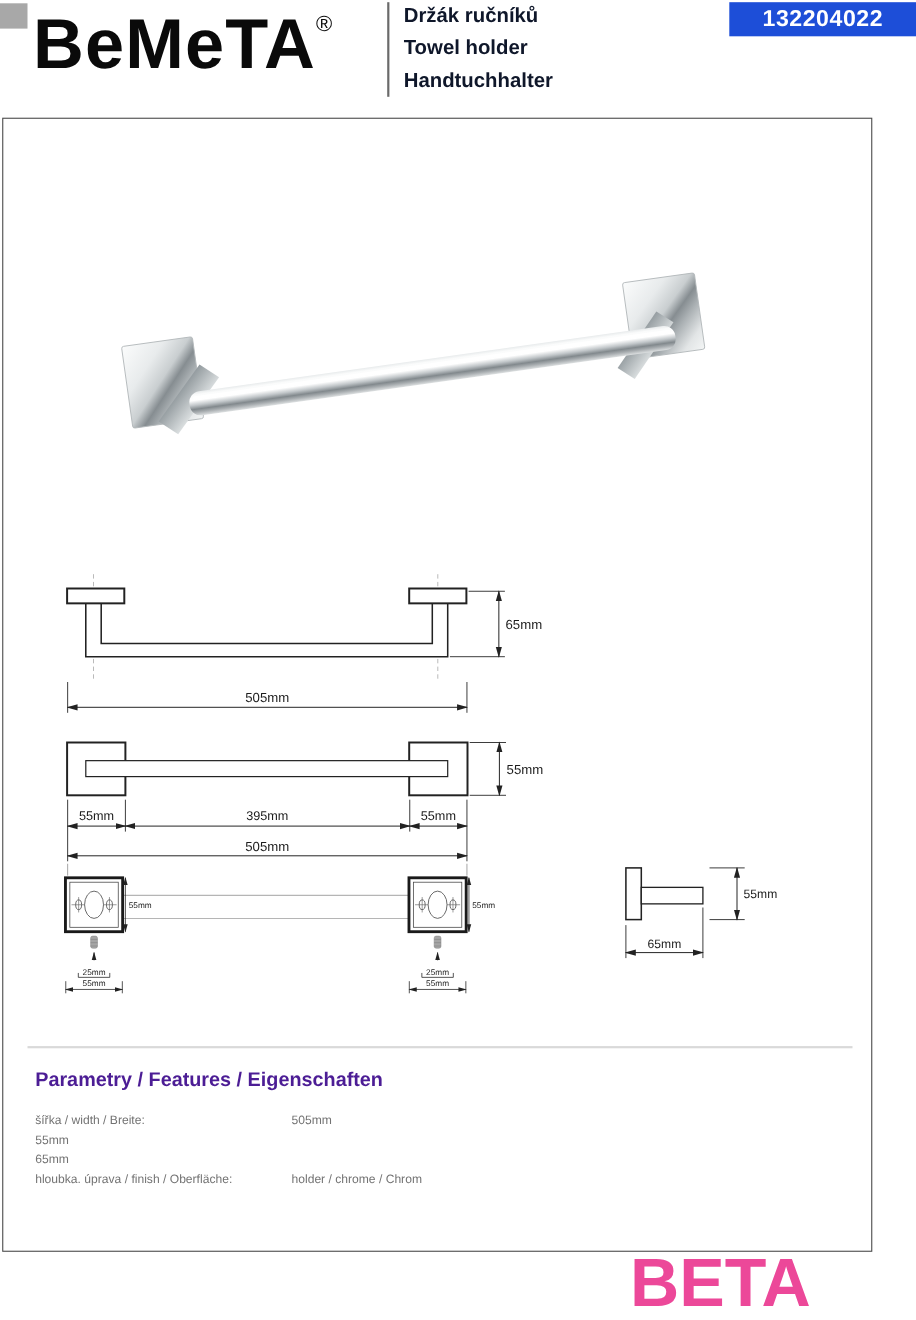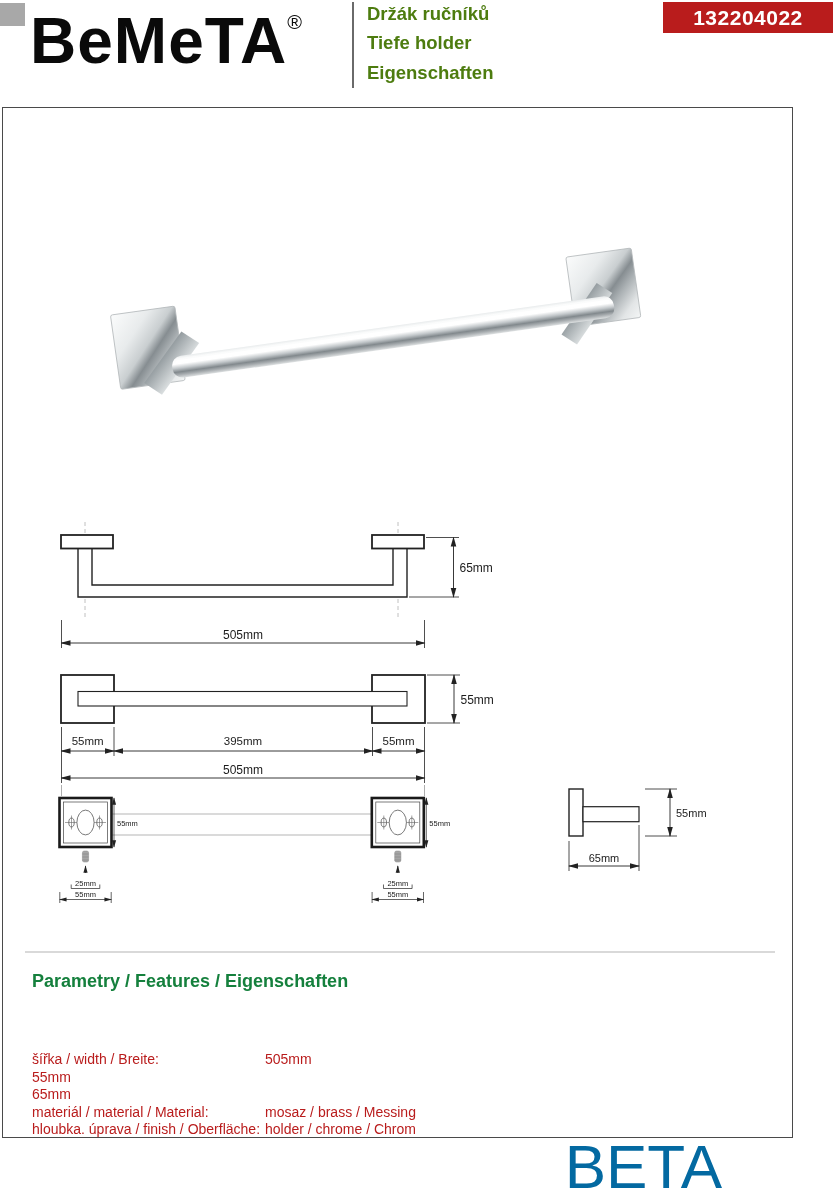--- a/index.html
+++ b/index.html
@@ -6,59 +6,59 @@
   html,body{background:#fff}
   body{width:833px;height:1200px;font-family:"Liberation Sans",sans-serif;color:#111;position:relative;overflow:hidden}
   .page{position:relative;width:771px;height:1200px;background:#fff}
 
   
   .header{position:absolute;left:0;top:0;width:833px;height:107px;background:#fff}
   .logo-square{position:absolute;left:0;top:3px;width:25px;height:23px;background:#a8a8a8}
   .logo-text{position:absolute;left:30px;top:-10px;font-size:64px;line-height:64px;font-weight:700;letter-spacing:1px;color:#0a0a0a;white-space:nowrap}
   .logo-reg{font-size:20px;vertical-align:34px;font-weight:400;letter-spacing:0}
   .header-divider{position:absolute;left:352px;top:2px;width:2px;height:86px;background:#6a6a6a}
-  .product-names{position:absolute;left:367px;top:-1px;font-size:18.5px;line-height:29.3px;font-weight:700;color:#4d7c0f}
-  .code-box{position:absolute;left:663px;top:2px;width:170px;height:31px;background:#b91c1c;display:flex;align-items:center;justify-content:center}
+  .product-names{position:absolute;left:367px;top:-1px;font-size:18.5px;line-height:29.3px;font-weight:700;color:#0f172a}
+  .code-box{position:absolute;left:663px;top:2px;width:170px;height:31px;background:#1d4ed8;display:flex;align-items:center;justify-content:center}
   .code-box span{color:#fff;font-size:21px;font-weight:700;letter-spacing:.5px}
 
   
   .frame{position:absolute;left:2px;top:107px;width:791px;height:1031px;border:1.5px solid #4a4a4a;background:#fff}
 
   
   .photo-svg{position:absolute;left:90px;top:225px}
   .svg-top{position:absolute;left:40px;top:520px}
   .svg-front{position:absolute;left:40px;top:655px}
   .svg-mount{position:absolute;left:40px;top:785px}
   svg{font-family:"Liberation Sans",sans-serif}
   svg text{fill:#1c1c1c}
 
   
   .sep-line{position:absolute;left:25px;top:951px;width:750px;height:1.5px;background:#d9d9d9}
-  .param-title{position:absolute;left:32px;top:971px;font-size:18px;font-weight:700;color:#15803d}
-  .param-rows{position:absolute;left:32px;top:1051px;font-size:14px;line-height:17.6px;color:#b91c1c}
+  .param-title{position:absolute;left:32px;top:971px;font-size:18px;font-weight:700;color:#4c1d95}
+  .param-rows{position:absolute;left:32px;top:1011px;font-size:11px;line-height:17.6px;color:#737373}
   .param-row{display:flex}
   .param-label{width:233px}
   .param-value{white-space:nowrap}
 
   
-  .series-name{position:absolute;right:49px;top:1136px;font-size:62px;line-height:62px;font-weight:400;color:#0369a1;letter-spacing:0}
+  .series-name{position:absolute;right:34px;top:1136px;font-size:62px;line-height:62px;font-weight:700;color:#ec4899;letter-spacing:0}
 </style>
 </head>
 <body>
 
 <div class="page">
 
   <div class="header">
     <span class="logo-square"></span>
     <div class="logo-text"><span>BeMeTA</span><span class="logo-reg">®</span></div>
     <div class="header-divider"></div>
     <div class="product-names">
       <div>Držák ručníků</div>
-      <div>Tiefe holder</div>
-      <div>Eigenschaften</div>
+      <div>Towel holder</div>
+      <div>Handtuchhalter</div>
     </div>
     <div class="code-box">
       <span>132204022</span>
     </div>
   </div>
 
   <div class="frame"></div>
 
   <svg class="photo-svg" width="620" height="200" viewBox="0 0 620 200">
     <defs>
@@ -239,24 +239,20 @@
       <span class="param-label">šířka / width / Breite:</span>
       <span class="param-value">505mm</span>
     </div>
     <div class="param-row">
       <span class="param-value">55mm</span>
     </div>
     <div class="param-row">
       <span class="param-value">65mm</span>
     </div>
     <div class="param-row">
-      <span class="param-label">materiál / material / Material:</span>
-      <span class="param-value">mosaz / brass / Messing</span>
-    </div>
-    <div class="param-row">
       <span class="param-label">hloubka. úprava / finish / Oberfläche:</span>
       <span class="param-value">holder / chrome / Chrom</span>
     </div>
   </div>
 
   <div class="series-name">BETA</div>
 
 </div>
 
 </body></html>

